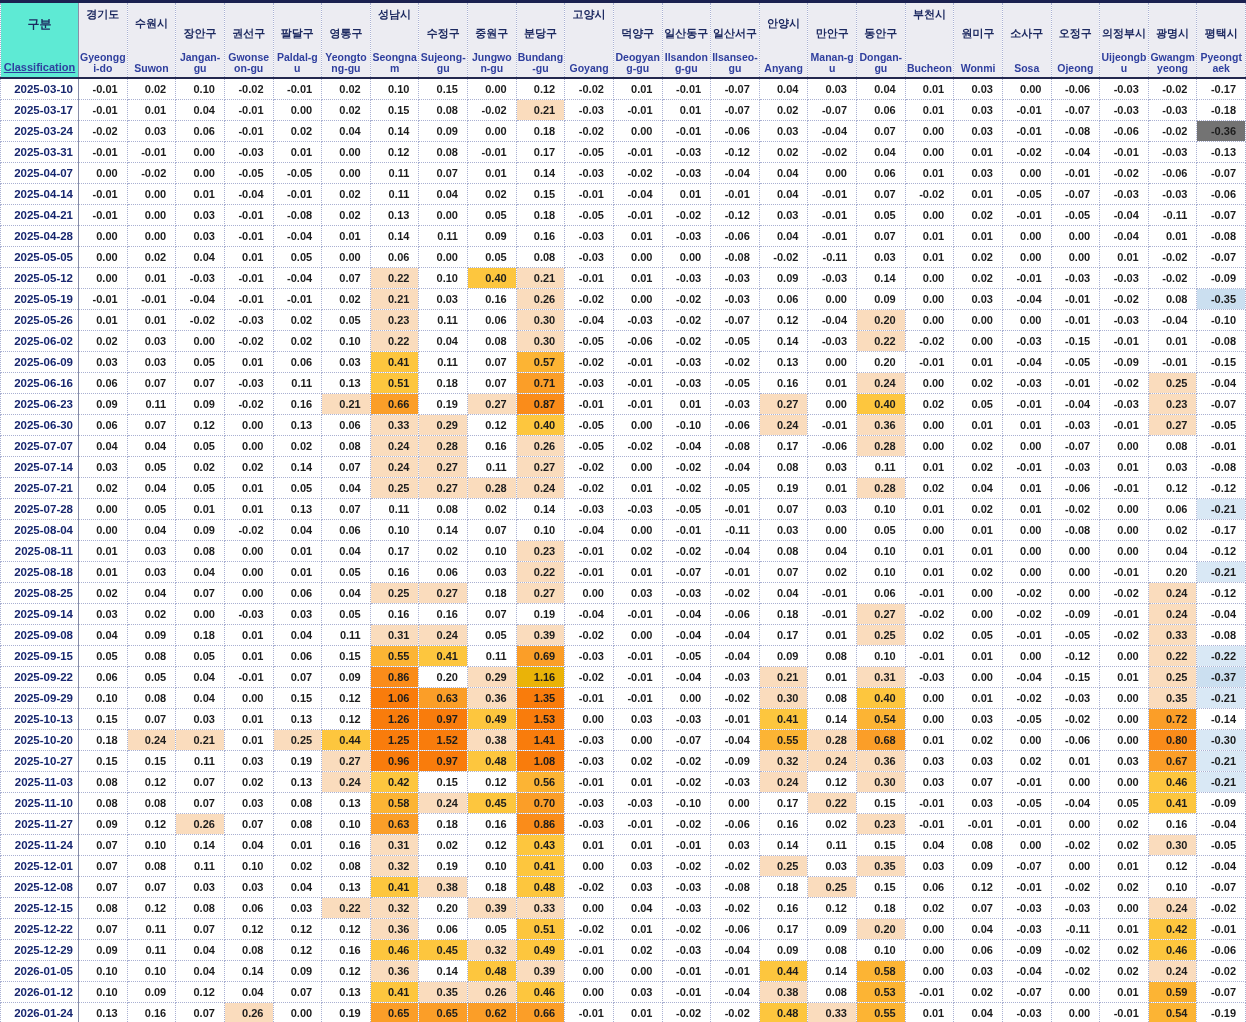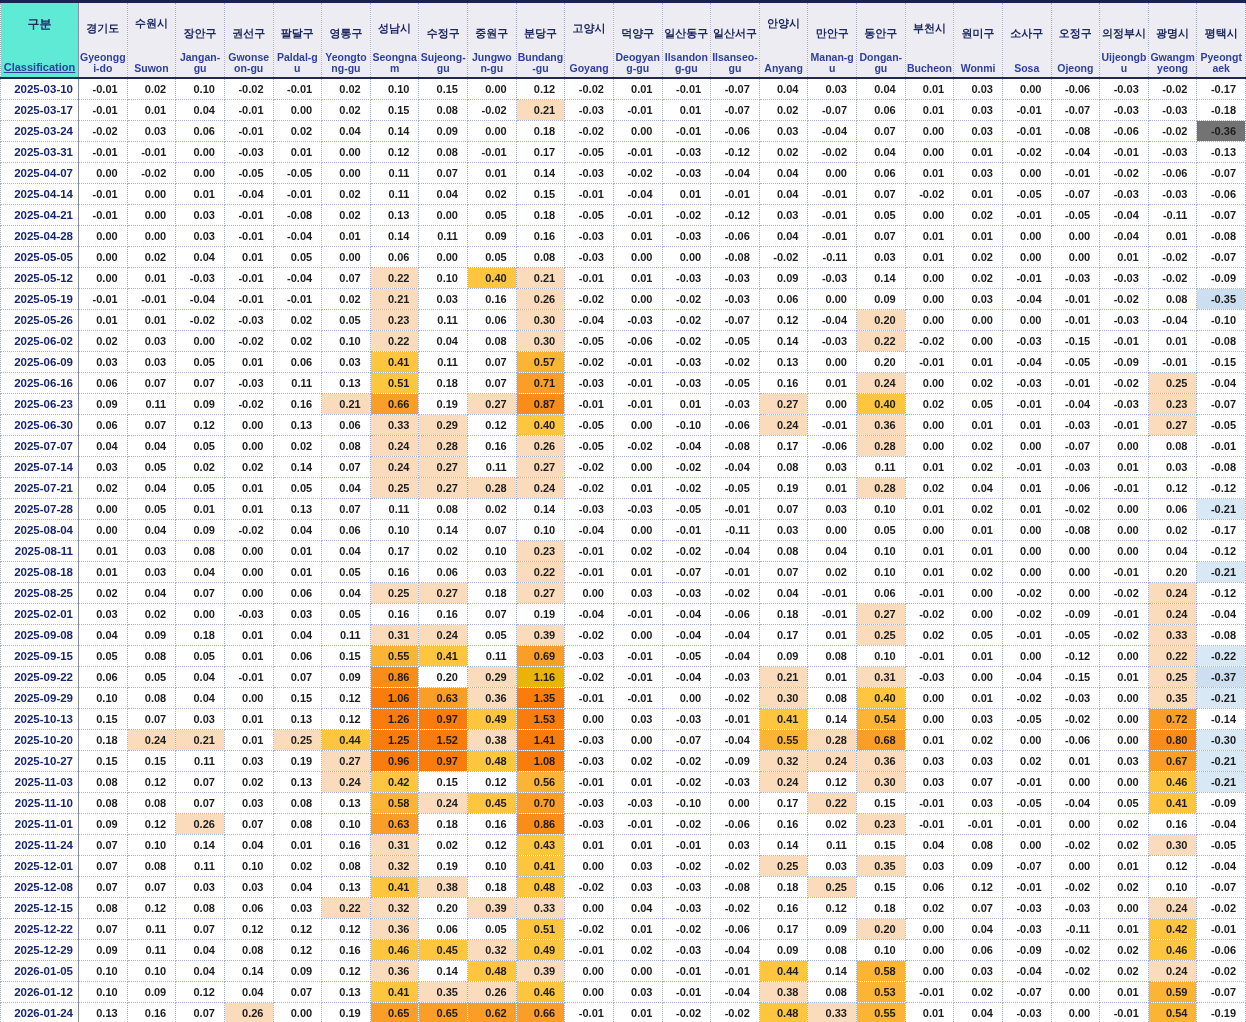--- a/index.html
+++ b/index.html
@@ -7,21 +7,21 @@
   #wrap{width:1246px;height:1022px;overflow:hidden;background:#fff;}
   table{border-collapse:collapse;table-layout:fixed;width:1246px;
         border-top:3px solid #1b2150;}
   col.datecol{width:78px;}
   th,td{border:1px dotted #a9b0d2;padding:0;margin:0;overflow:hidden;white-space:nowrap;}
   thead th{background:#ececf2;height:74px;vertical-align:top;
            border-bottom:2px solid #23284f;}
   th.corner{background:#5eead4;border-right:1px solid #8a8fa8;}
   .hcell{display:flex;flex-direction:column;justify-content:space-between;height:74px;}
   .kor{font-size:11px;font-weight:bold;color:#1c2960;text-align:center;line-height:12px;}
-  .lv0{padding-top:19px;}
+  .lv0{padding-top:5px;}
   .lv1{padding-top:14px;}
   .lv2{padding-top:24px;}
   .eng{font-size:10.5px;font-weight:bold;color:#2f3f9e;text-align:center;
        line-height:11px;white-space:normal;word-break:break-all;padding:0 1px 3px 1px;}
   .corner-ko{font-size:12px;font-weight:bold;color:#1c2960;text-align:center;padding-top:13px;}
   .corner-en{font-size:11px;font-weight:bold;color:#2f3f9e;text-align:center;padding-bottom:4px;text-decoration:underline;}
   tbody tr{height:21px;}
   td.date{font-size:11.5px;font-weight:bold;color:#17266e;text-align:right;
           padding-right:5px;border-right:1px solid #8a8fa8;background:#fff;}
   td.val{font-size:11px;font-weight:bold;color:#1c1c1c;text-align:right;padding-right:9px;}
@@ -882,21 +882,21 @@
           <td class="val">0.06</td>
           <td class="val">-0.01</td>
           <td class="val">0.00</td>
           <td class="val">-0.02</td>
           <td class="val">0.00</td>
           <td class="val">-0.02</td>
           <td class="val" style="background: rgb(250, 220, 189);">0.24</td>
           <td class="val">-0.12</td>
         </tr>
         <tr>
-          <td class="date">2025-02-01</td>
+          <td class="date">2025-09-14</td>
           <td class="val">0.03</td>
           <td class="val">0.02</td>
           <td class="val">0.00</td>
           <td class="val">-0.03</td>
           <td class="val">0.03</td>
           <td class="val">0.05</td>
           <td class="val">0.16</td>
           <td class="val">0.16</td>
           <td class="val">0.07</td>
           <td class="val">0.19</td>
@@ -1152,21 +1152,21 @@
           <td class="val">0.15</td>
           <td class="val">-0.01</td>
           <td class="val">0.03</td>
           <td class="val">-0.05</td>
           <td class="val">-0.04</td>
           <td class="val">0.05</td>
           <td class="val" style="background: rgb(253, 198, 62);">0.41</td>
           <td class="val">-0.09</td>
         </tr>
         <tr>
-          <td class="date">2025-11-01</td>
+          <td class="date">2025-11-27</td>
           <td class="val">0.09</td>
           <td class="val">0.12</td>
           <td class="val" style="background: rgb(250, 220, 189);">0.26</td>
           <td class="val">0.07</td>
           <td class="val">0.08</td>
           <td class="val">0.10</td>
           <td class="val" style="background: rgb(251, 158, 40);">0.63</td>
           <td class="val">0.18</td>
           <td class="val">0.16</td>
           <td class="val" style="background: rgb(250, 140, 26);">0.86</td>

